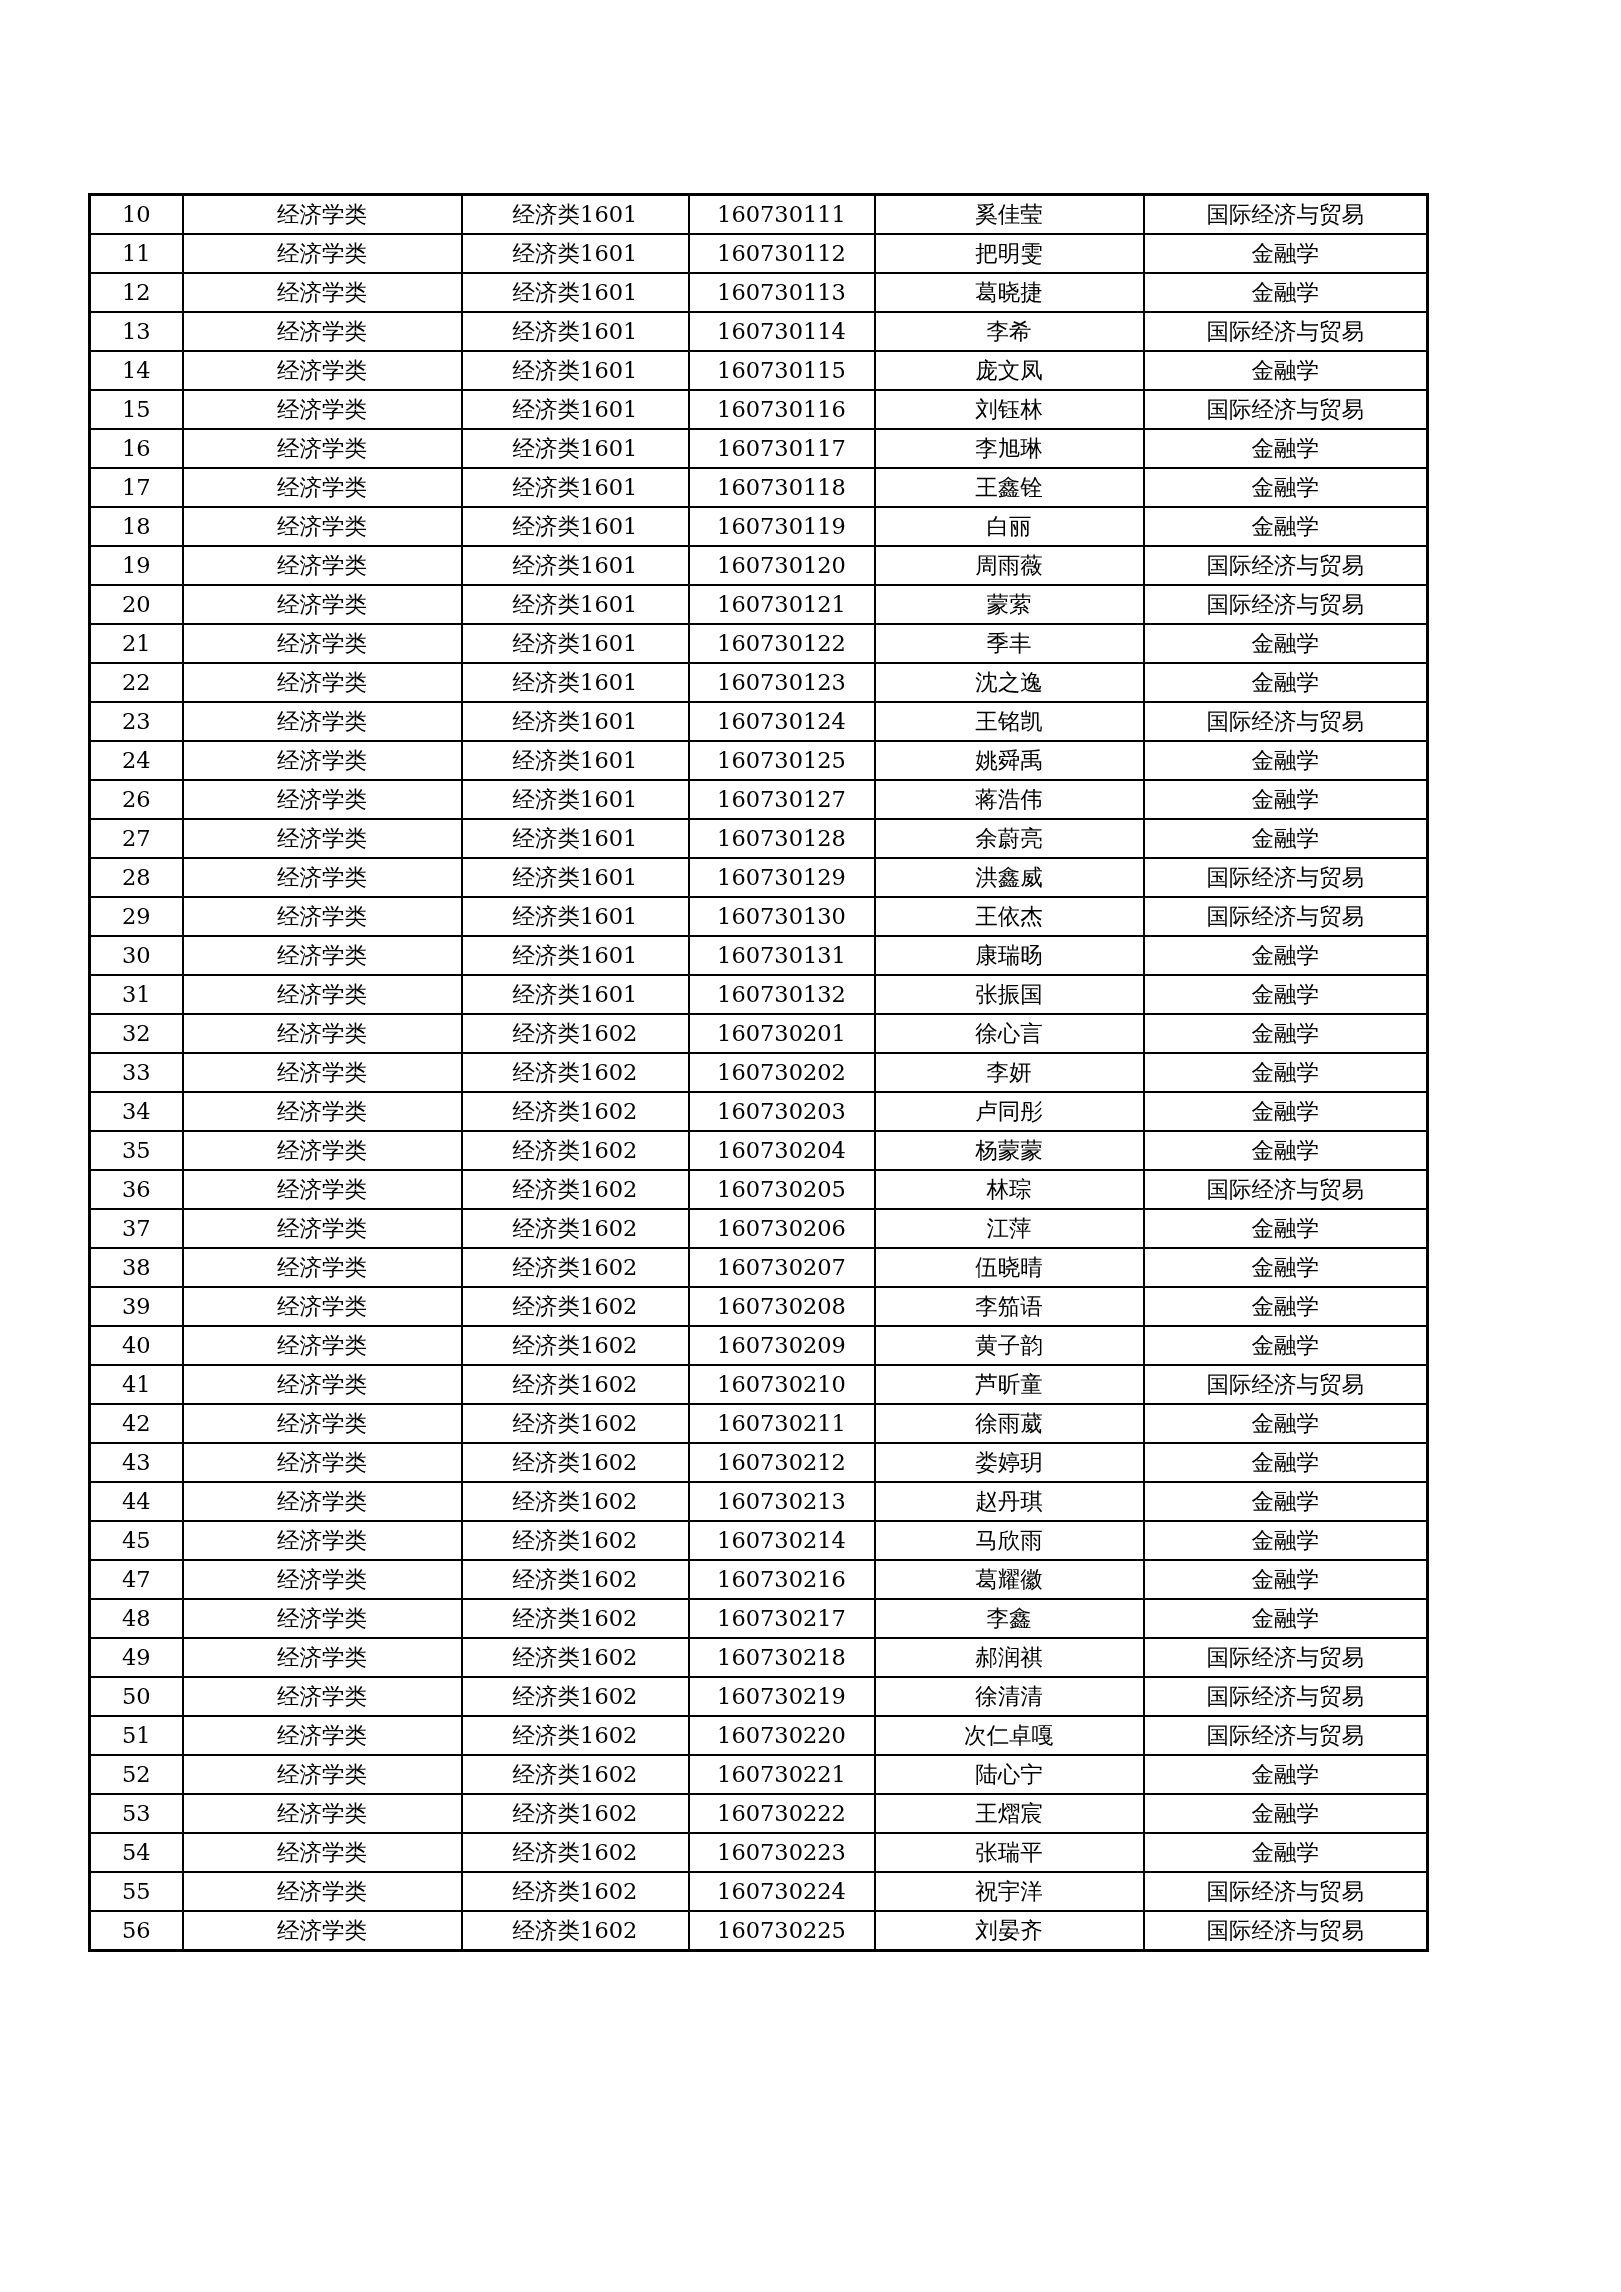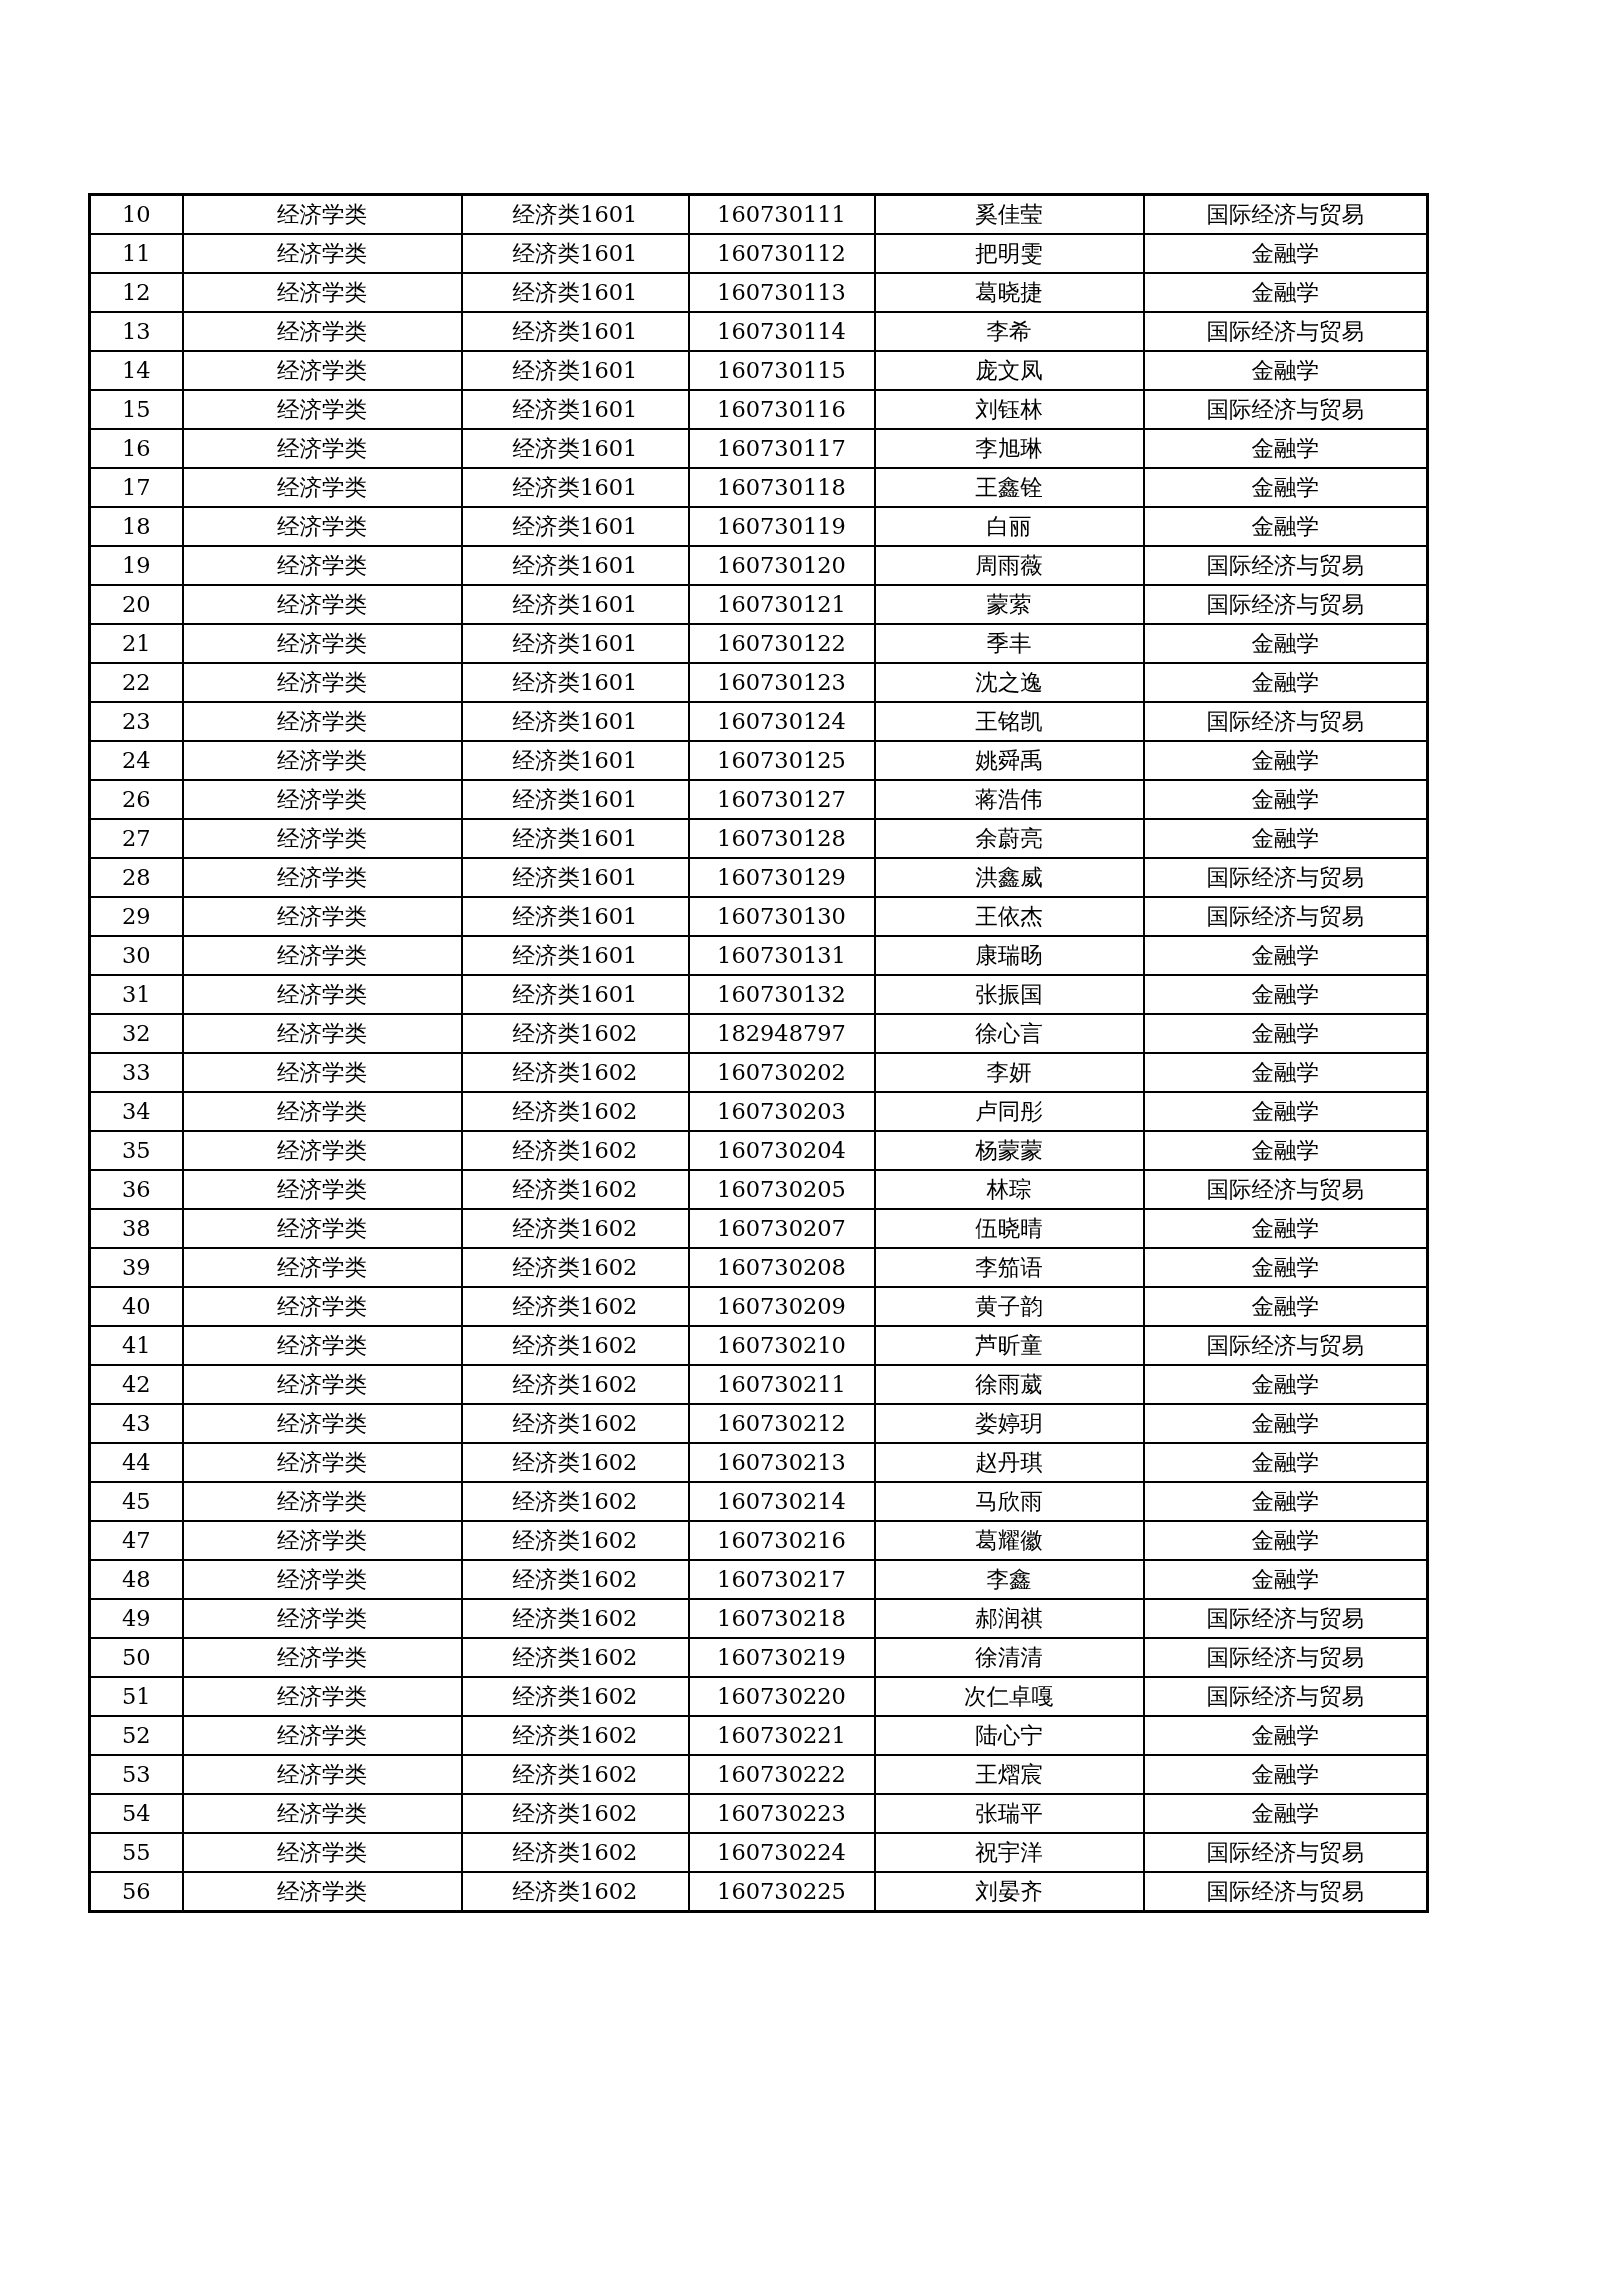--- a/index.html
+++ b/index.html
@@ -221,21 +221,21 @@
           <td>经济学类</td>
           <td>经济类1601</td>
           <td>160730132</td>
           <td>张振国</td>
           <td>金融学</td>
         </tr>
         <tr>
           <td>32</td>
           <td>经济学类</td>
           <td>经济类1602</td>
-          <td>182948797</td>
+          <td>160730201</td>
           <td>徐心言</td>
           <td>金融学</td>
         </tr>
         <tr>
           <td>33</td>
           <td>经济学类</td>
           <td>经济类1602</td>
           <td>160730202</td>
           <td>李妍</td>
           <td>金融学</td>
@@ -256,20 +256,28 @@
           <td>杨蒙蒙</td>
           <td>金融学</td>
         </tr>
         <tr>
           <td>36</td>
           <td>经济学类</td>
           <td>经济类1602</td>
           <td>160730205</td>
           <td>林琮</td>
           <td>国际经济与贸易</td>
+        </tr>
+        <tr>
+          <td>37</td>
+          <td>经济学类</td>
+          <td>经济类1602</td>
+          <td>160730206</td>
+          <td>江萍</td>
+          <td>金融学</td>
         </tr>
         <tr>
           <td>38</td>
           <td>经济学类</td>
           <td>经济类1602</td>
           <td>160730207</td>
           <td>伍晓晴</td>
           <td>金融学</td>
         </tr>
         <tr>

